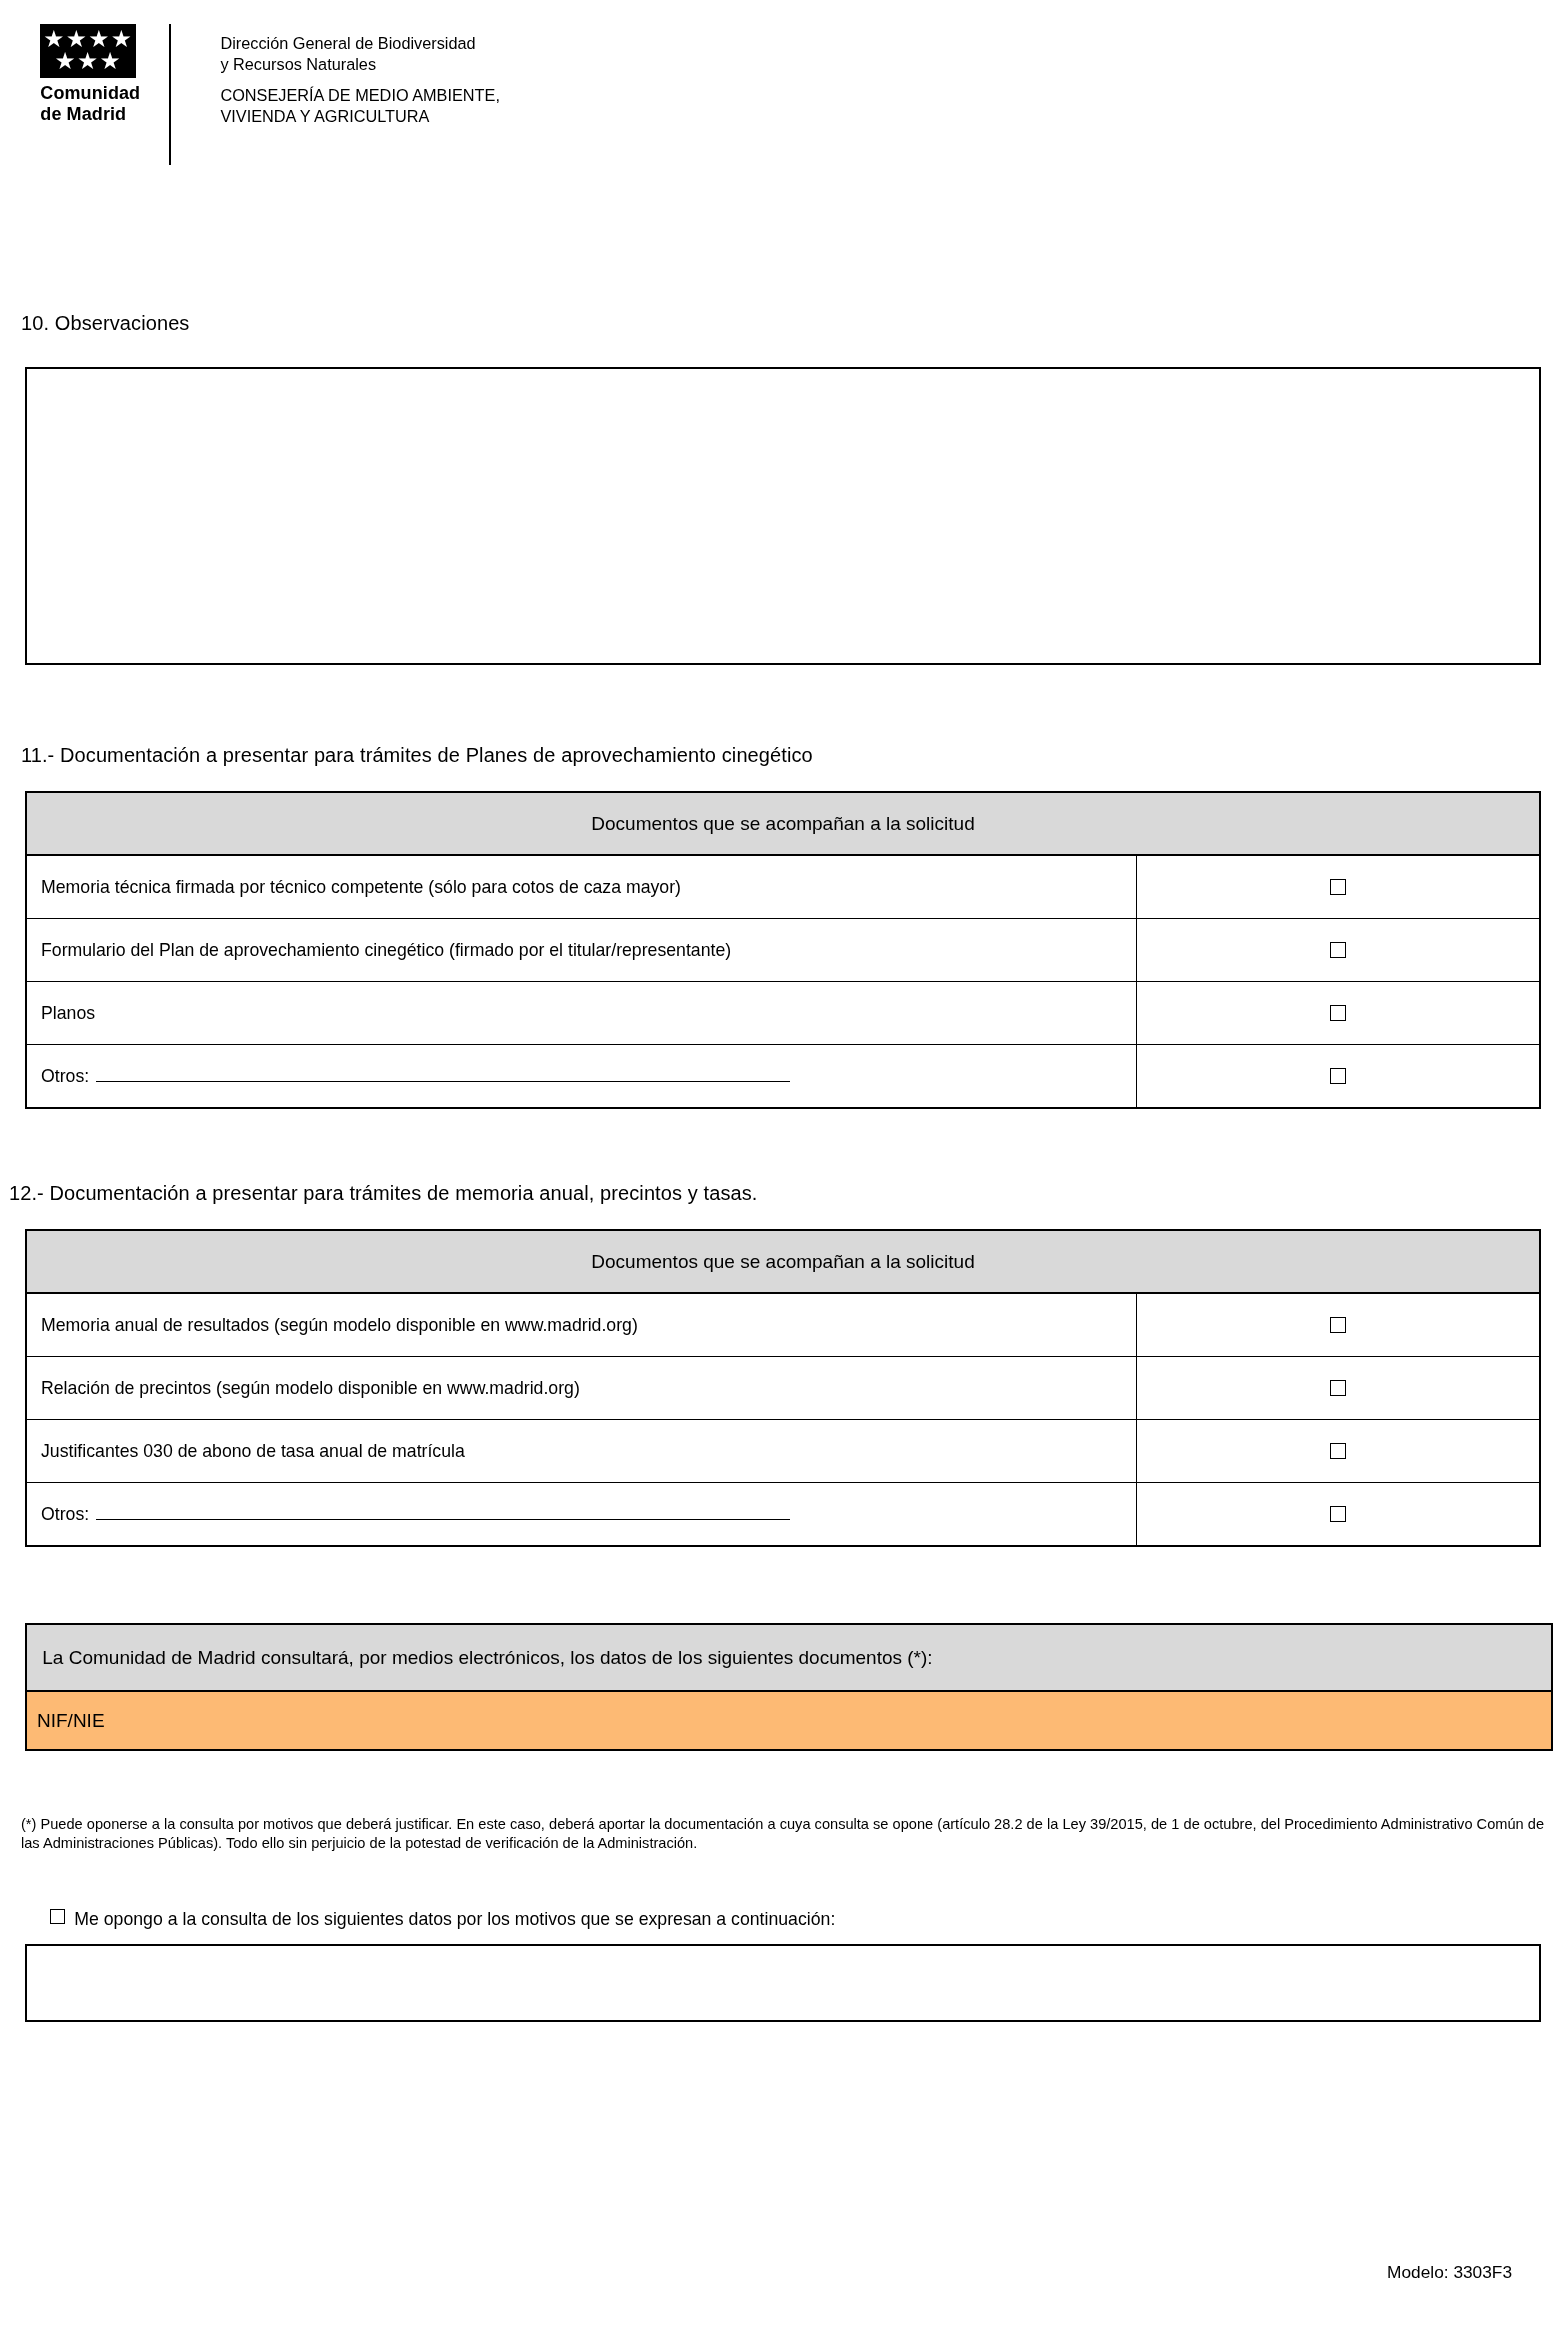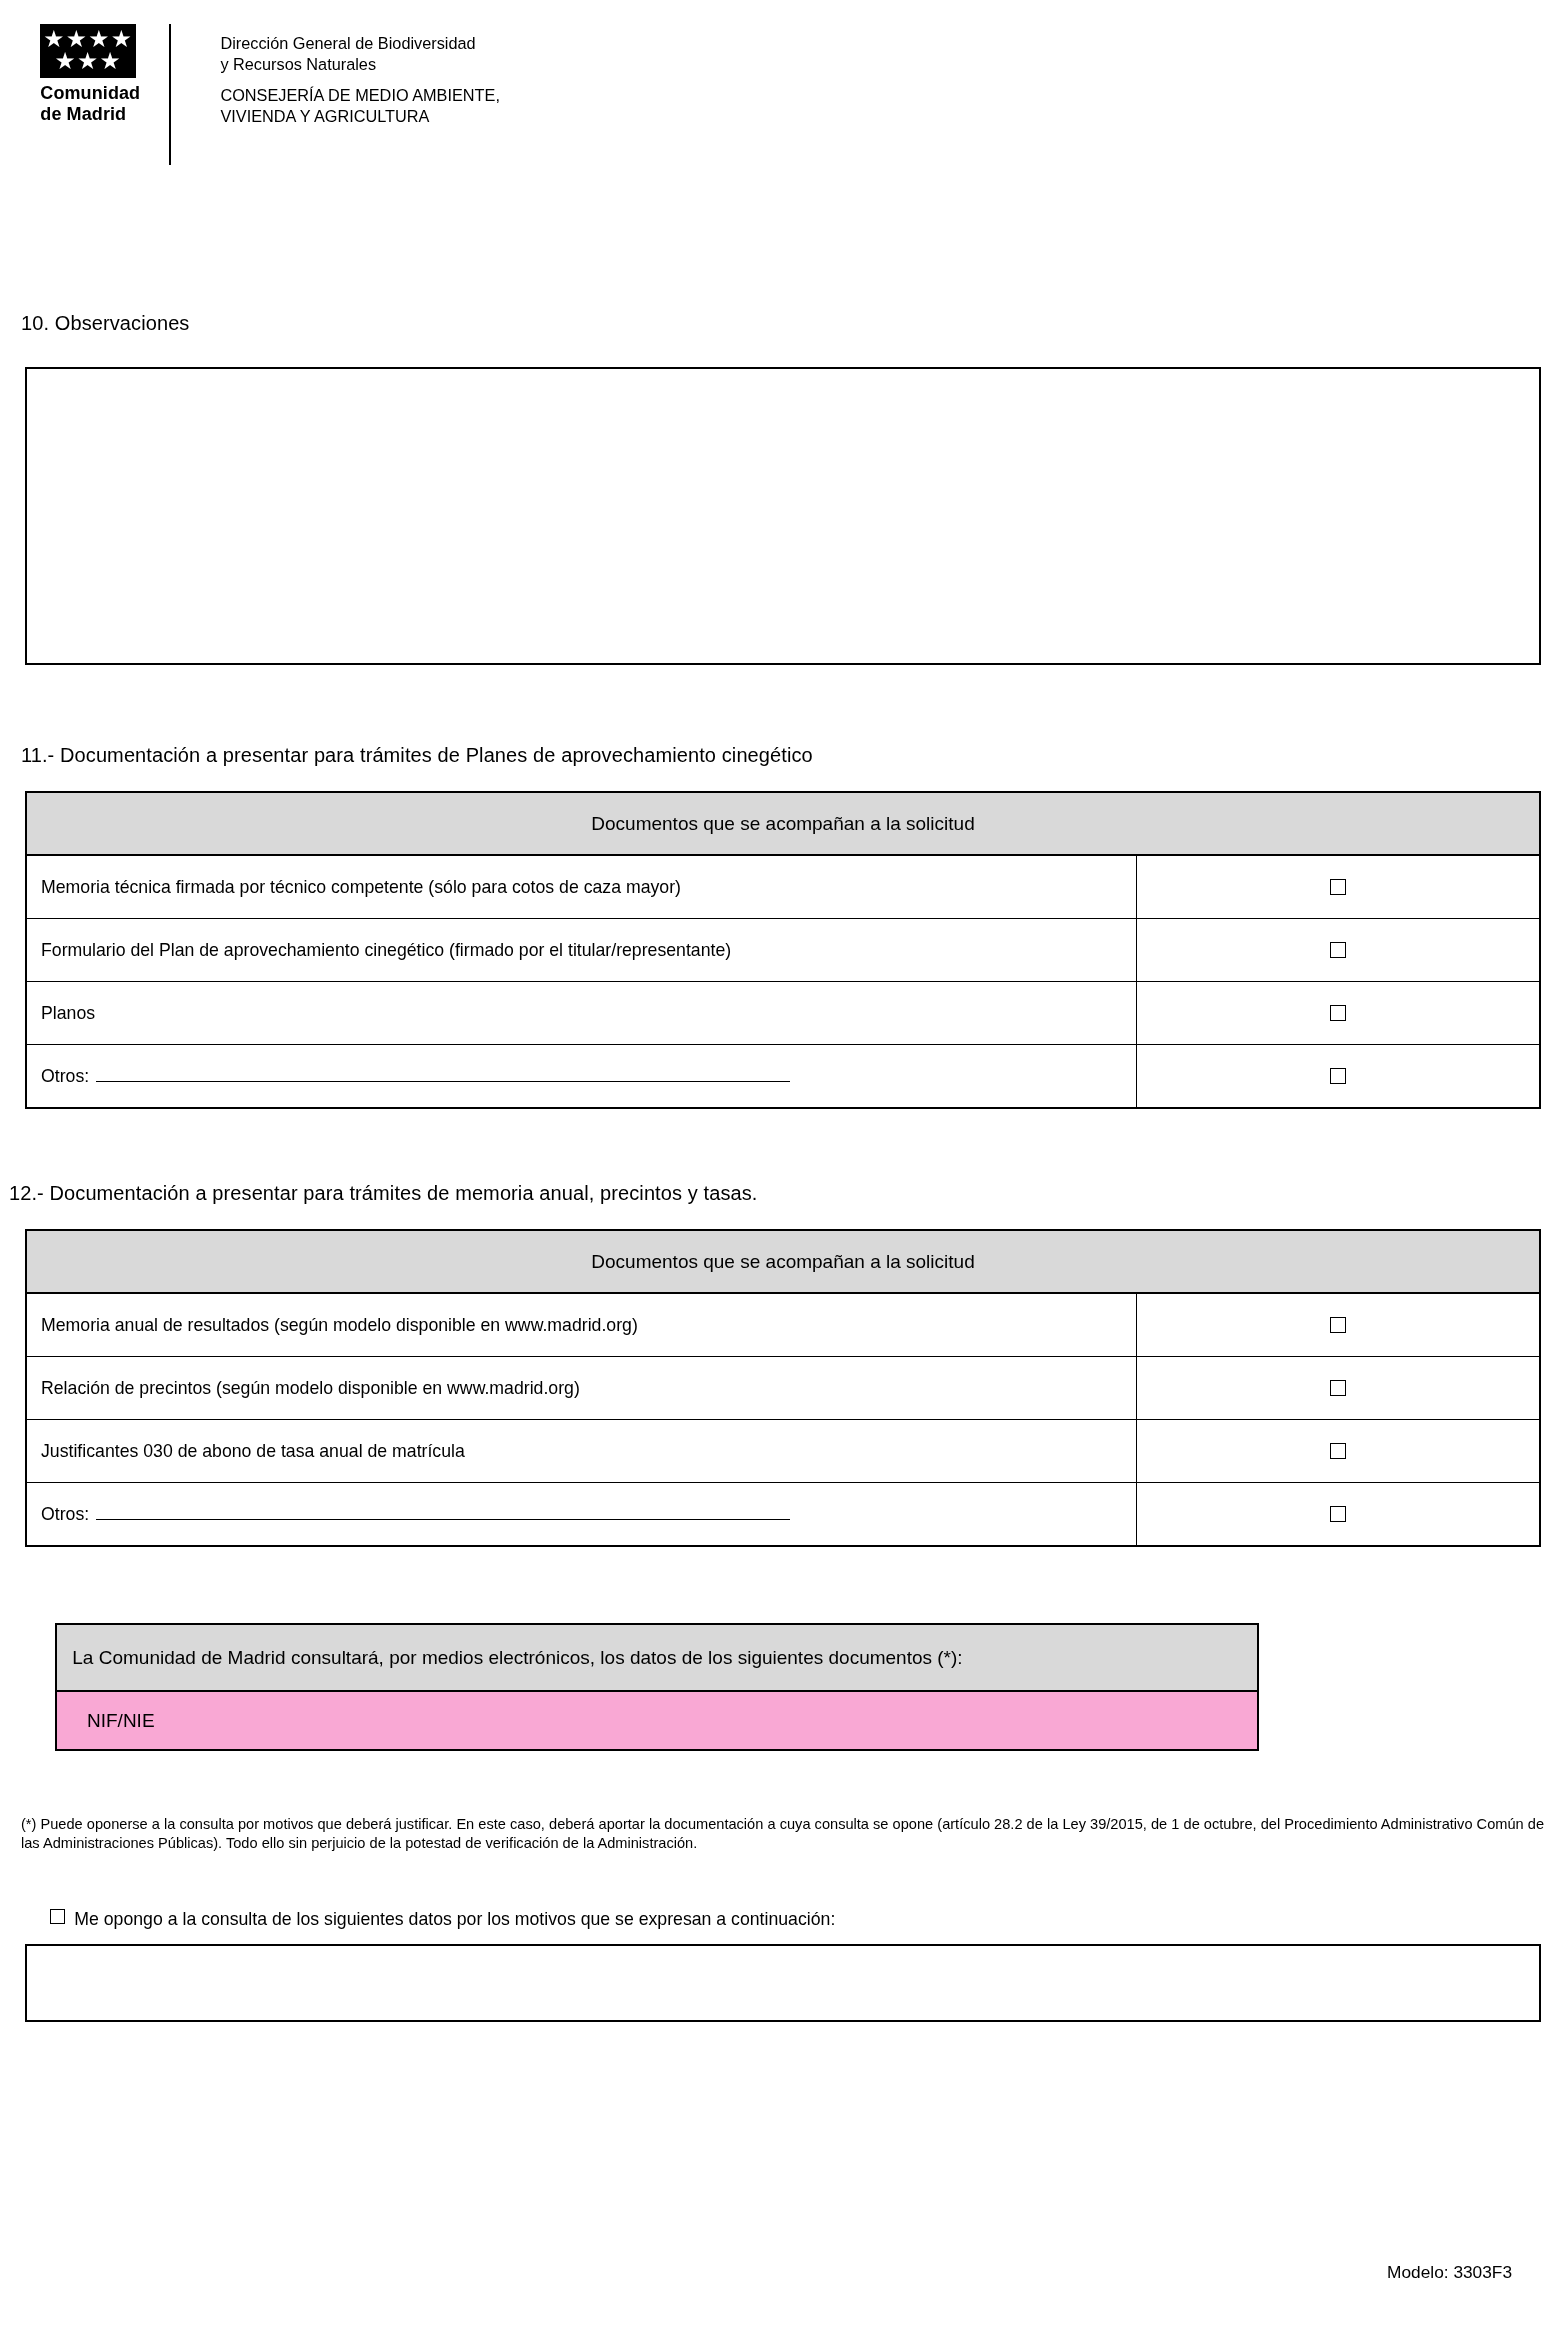--- a/index.html
+++ b/index.html
@@ -162,40 +162,39 @@
   .otros-wrap {
     display: flex;
     align-items: baseline;
   }
 
   
   .consulta-box {
     position: absolute;
     left: 25px;
     top: 1623px;
-    width: 1204px;
+    width: 1528px;
     border: 2.1px solid #000000;
     box-sizing: border-box;
-    background: #f9a8d4;
-    margin-left: 30px;
+    background: #fdba74;
   }
   .consulta-head {
     background: #d9d9d9;
     border-bottom: 2.1px solid #000000;
     height: 65px;
     display: flex;
     align-items: center;
     padding-left: 15.3px;
     font-size: 19px;
   }
   .consulta-body {
     height: 57px;
     display: flex;
     align-items: center;
-    padding-left: 30px;
+    padding-left: 10px;
     font-size: 19px;
   }
 
   .legal-note {
     position: absolute;
     left: 21px;
     top: 1815px;
     width: 1523px;
     font-size: 14.6px;
     line-height: 19px;

